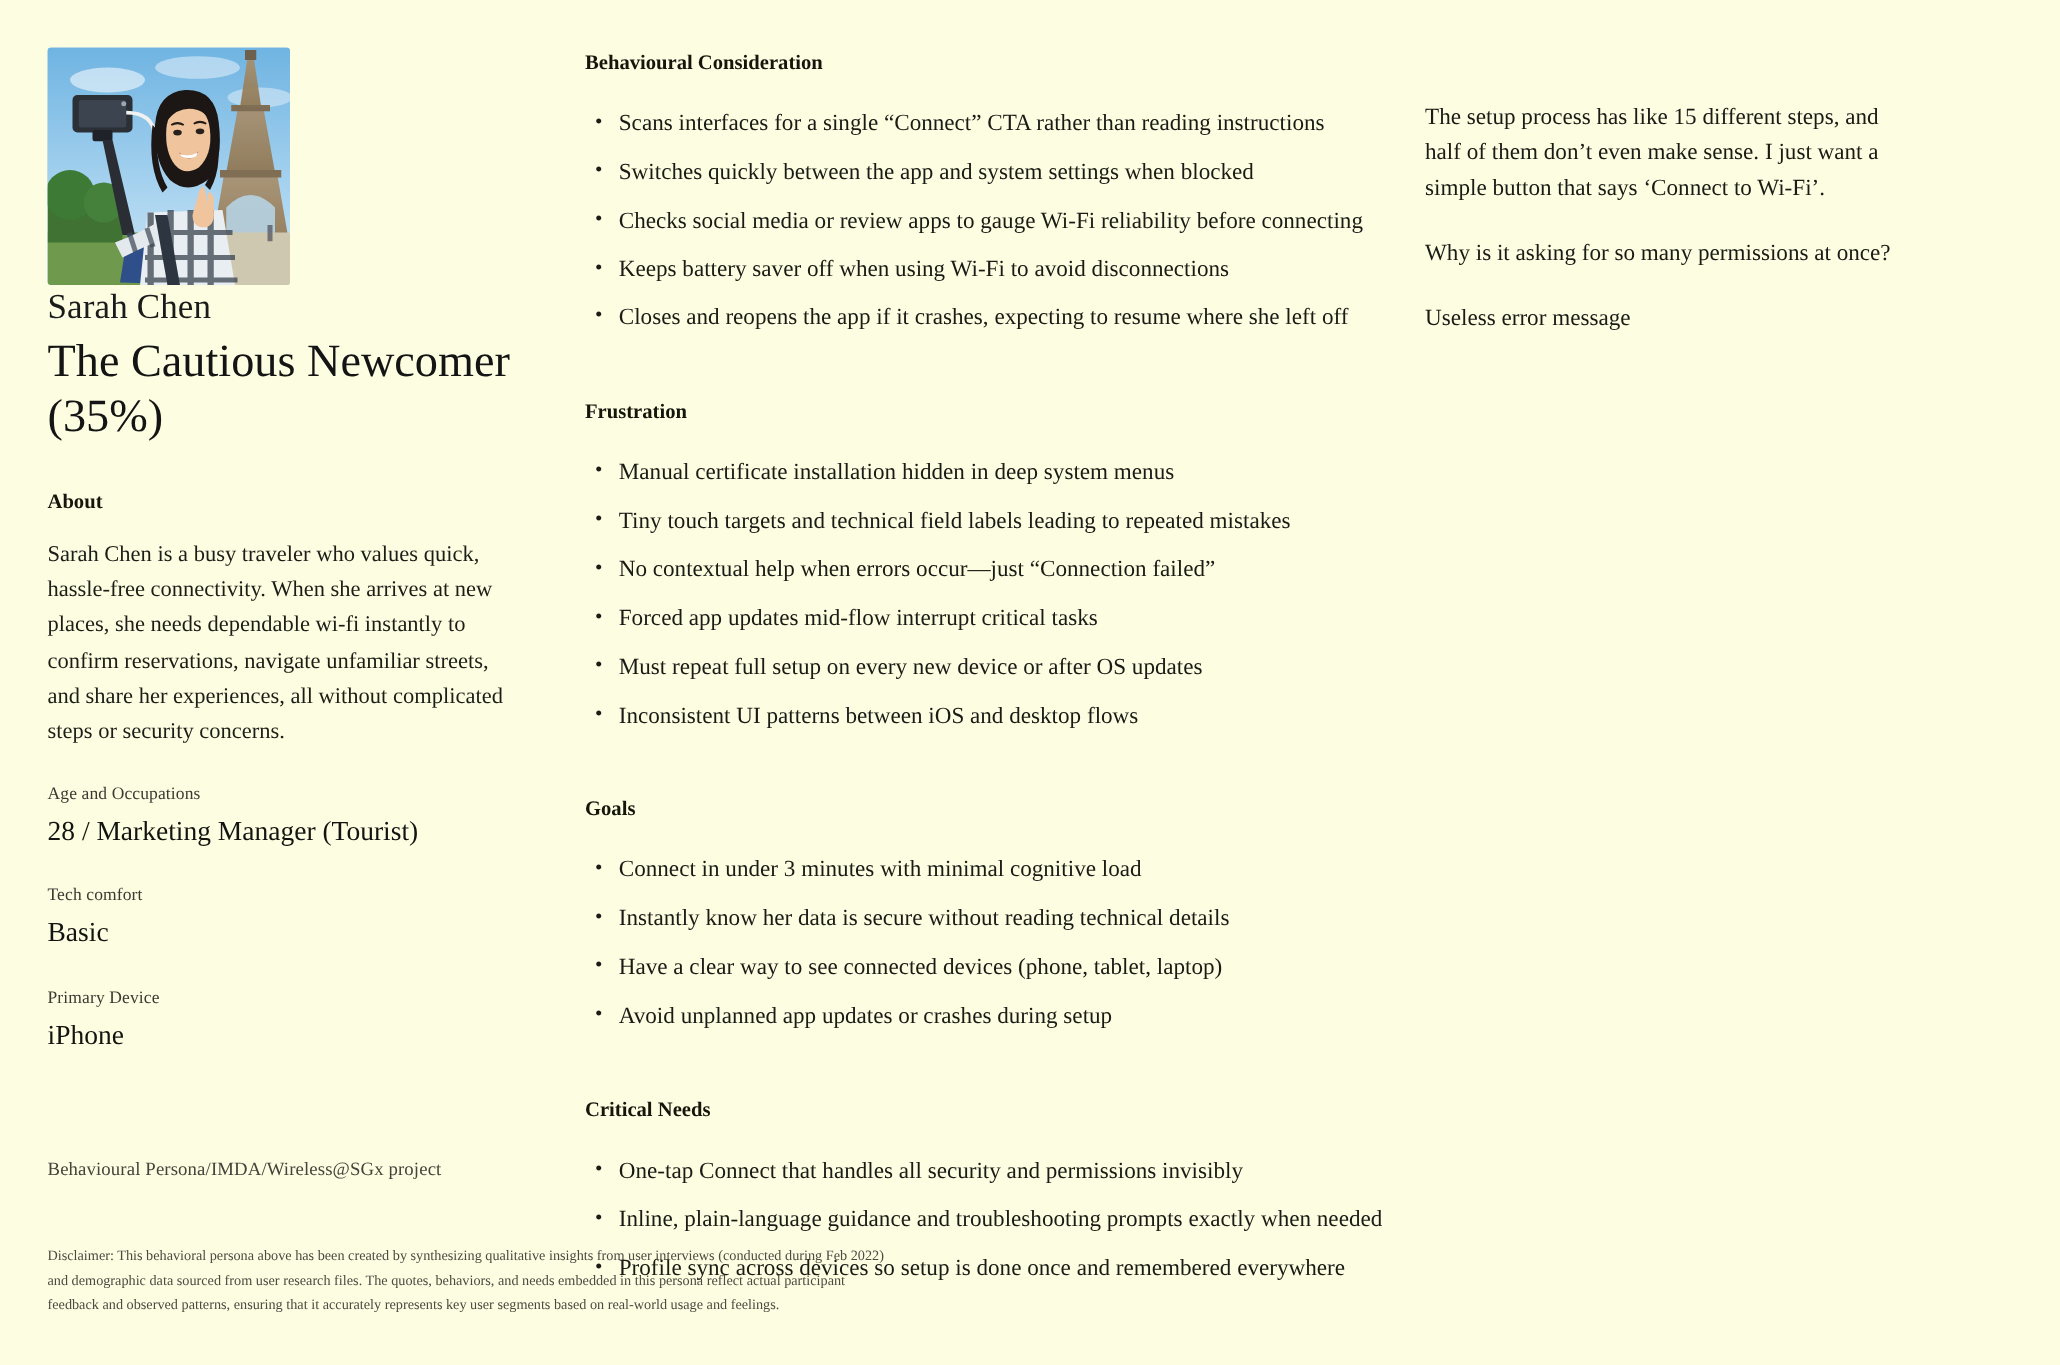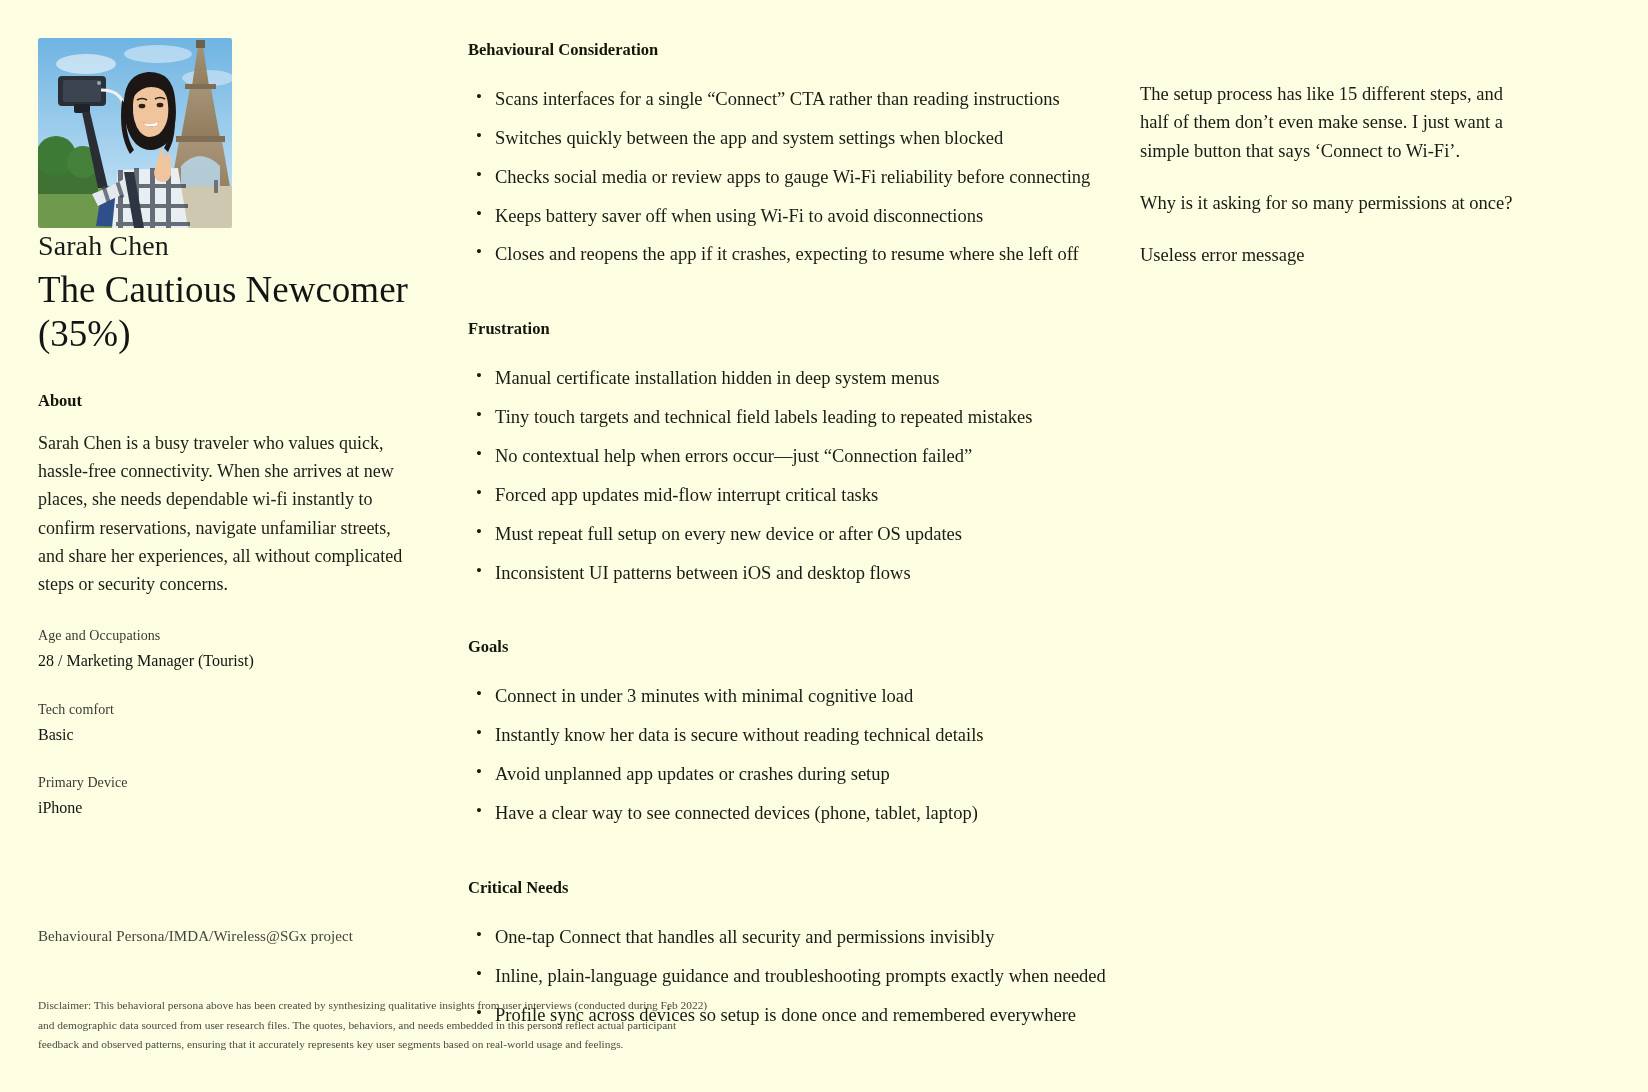--- a/index.html
+++ b/index.html
@@ -54,21 +54,21 @@
     max-width:382px;
   }
 
   .meta-label {
     font-size:14px;
     color:#3a3a33;
     margin-top:30px;
     letter-spacing:.1px;
   }
   .meta-value {
-    font-size:16px;
+    font-size:22px;
     line-height:1.3;
     margin-top:7px;
     color:#131310;
   }
 
   .footer-line {
     position:absolute;
     left:38px; top:928px;
     font-size:15px;
     color:#44443c;
@@ -273,22 +273,22 @@
       </ul>
     </div>
 
     <div class="blk-gap"></div>
 
     <div>
       <div class="mid-head">Goals</div>
       <ul class="bullets">
         <li>Connect in under 3 minutes with minimal cognitive load</li>
         <li>Instantly know her data is secure without reading technical details</li>
+        <li>Have a clear way to see connected devices (phone, tablet, laptop)</li>
         <li>Avoid unplanned app updates or crashes during setup</li>
-        <li>Have a clear way to see connected devices (phone, tablet, laptop)</li>
       </ul>
     </div>
 
     <div class="blk-gap"></div>
 
     <div>
       <div class="mid-head">Critical Needs</div>
       <ul class="bullets">
         <li>One-tap Connect that handles all security and permissions invisibly</li>
         <li>Inline, plain-language guidance and troubleshooting prompts exactly when needed</li>

